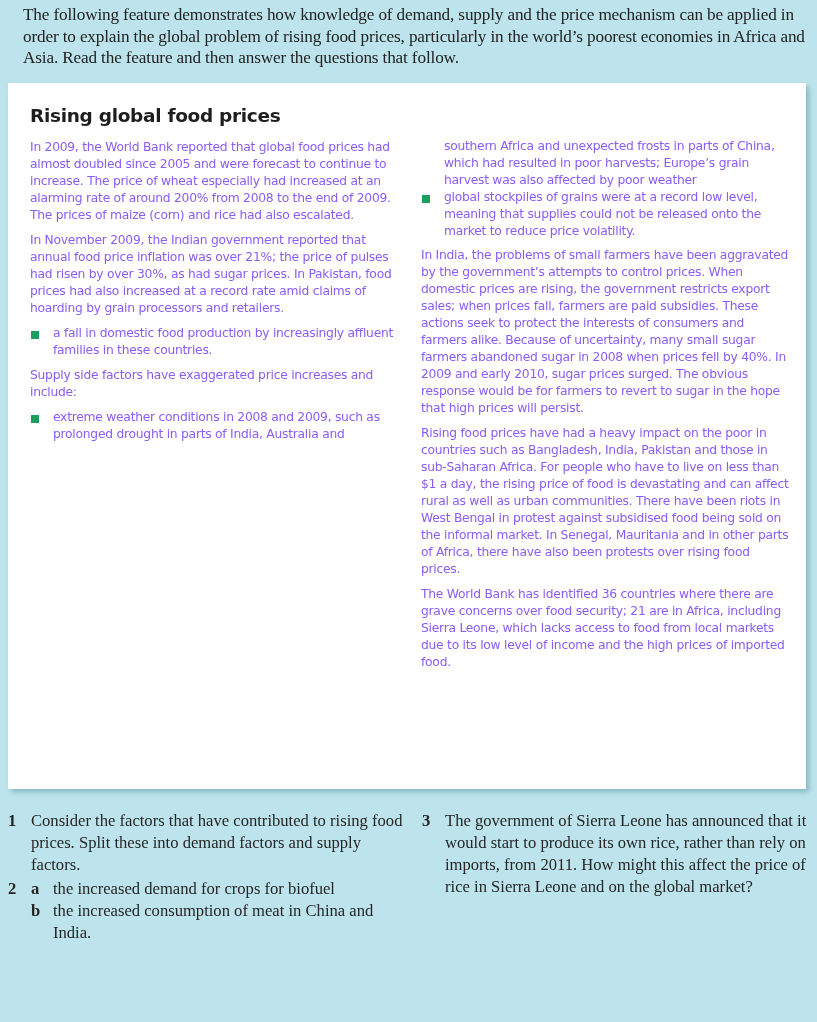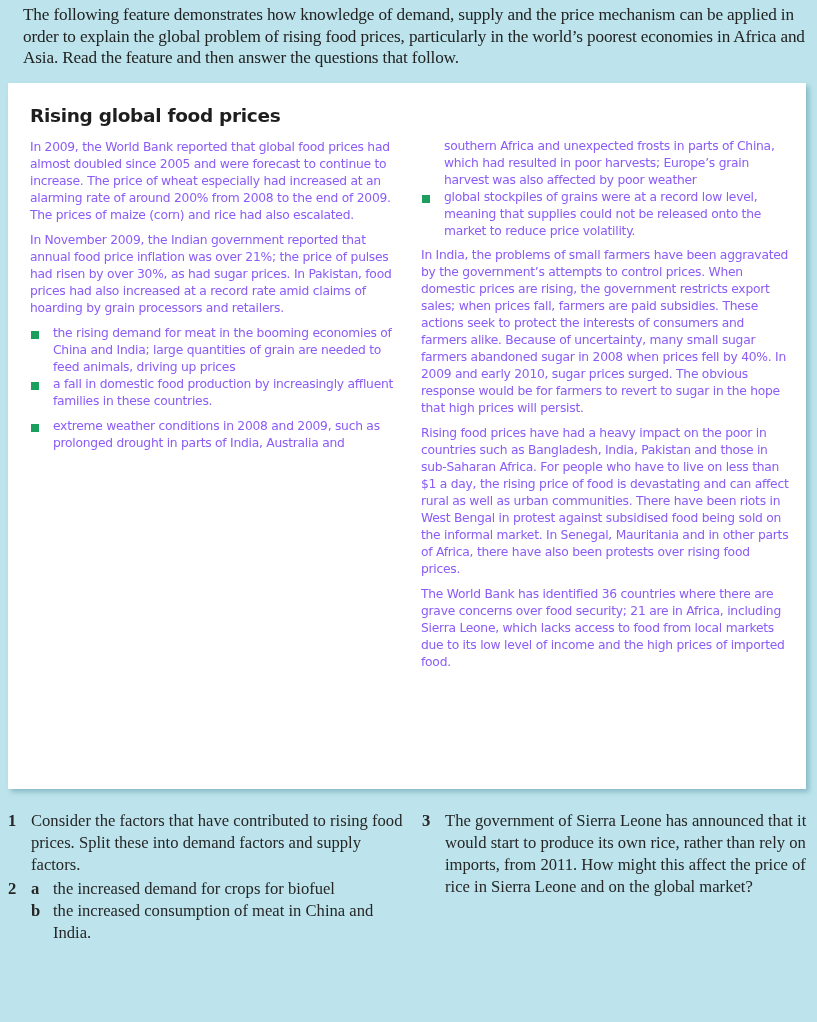--- a/index.html
+++ b/index.html
@@ -61,27 +61,24 @@
 
 <div class="feature-box">
   <div class="feature-title">Rising global food prices</div>
 
   <div class="col col-left">
     <p class="para">In 2009, the World Bank reported that global food prices had almost doubled since 2005 and were forecast to continue to increase. The price of wheat especially had increased at an alarming rate of around 200% from 2008 to the end of 2009. The prices of maize (corn) and rice had also escalated.</p>
     <p class="para">In November 2009, the Indian government reported that annual food price inflation was over 21%; the price of pulses had risen by over 30%, as had sugar prices. In Pakistan, food prices had also increased at a record rate amid claims of hoarding by grain processors and retailers.</p>
     <ul class="bullets">
       <li>
         <span class="bullet-icon"></span>
-        <span>the rising demand for meat in the booming economies of China and India; large quantities of grain are needed to feed animals, driving up prices</span>
-      </li>
-      <li>
-        <span class="bullet-icon"></span>
         <span>a fall in domestic food production by increasingly affluent families in these countries.</span>
       </li>
     </ul>
+    <p class="para">Supply side factors have exaggerated price increases and include:</p>
     <ul class="bullets">
       <li>
         <span class="bullet-icon"></span>
         <span>extreme weather conditions in 2008 and 2009, such as prolonged drought in parts of India, Australia and</span>
       </li>
     </ul>
   </div>
 
   <div class="col col-right">
     <ul class="bullets" style="margin-bottom:7px;">

